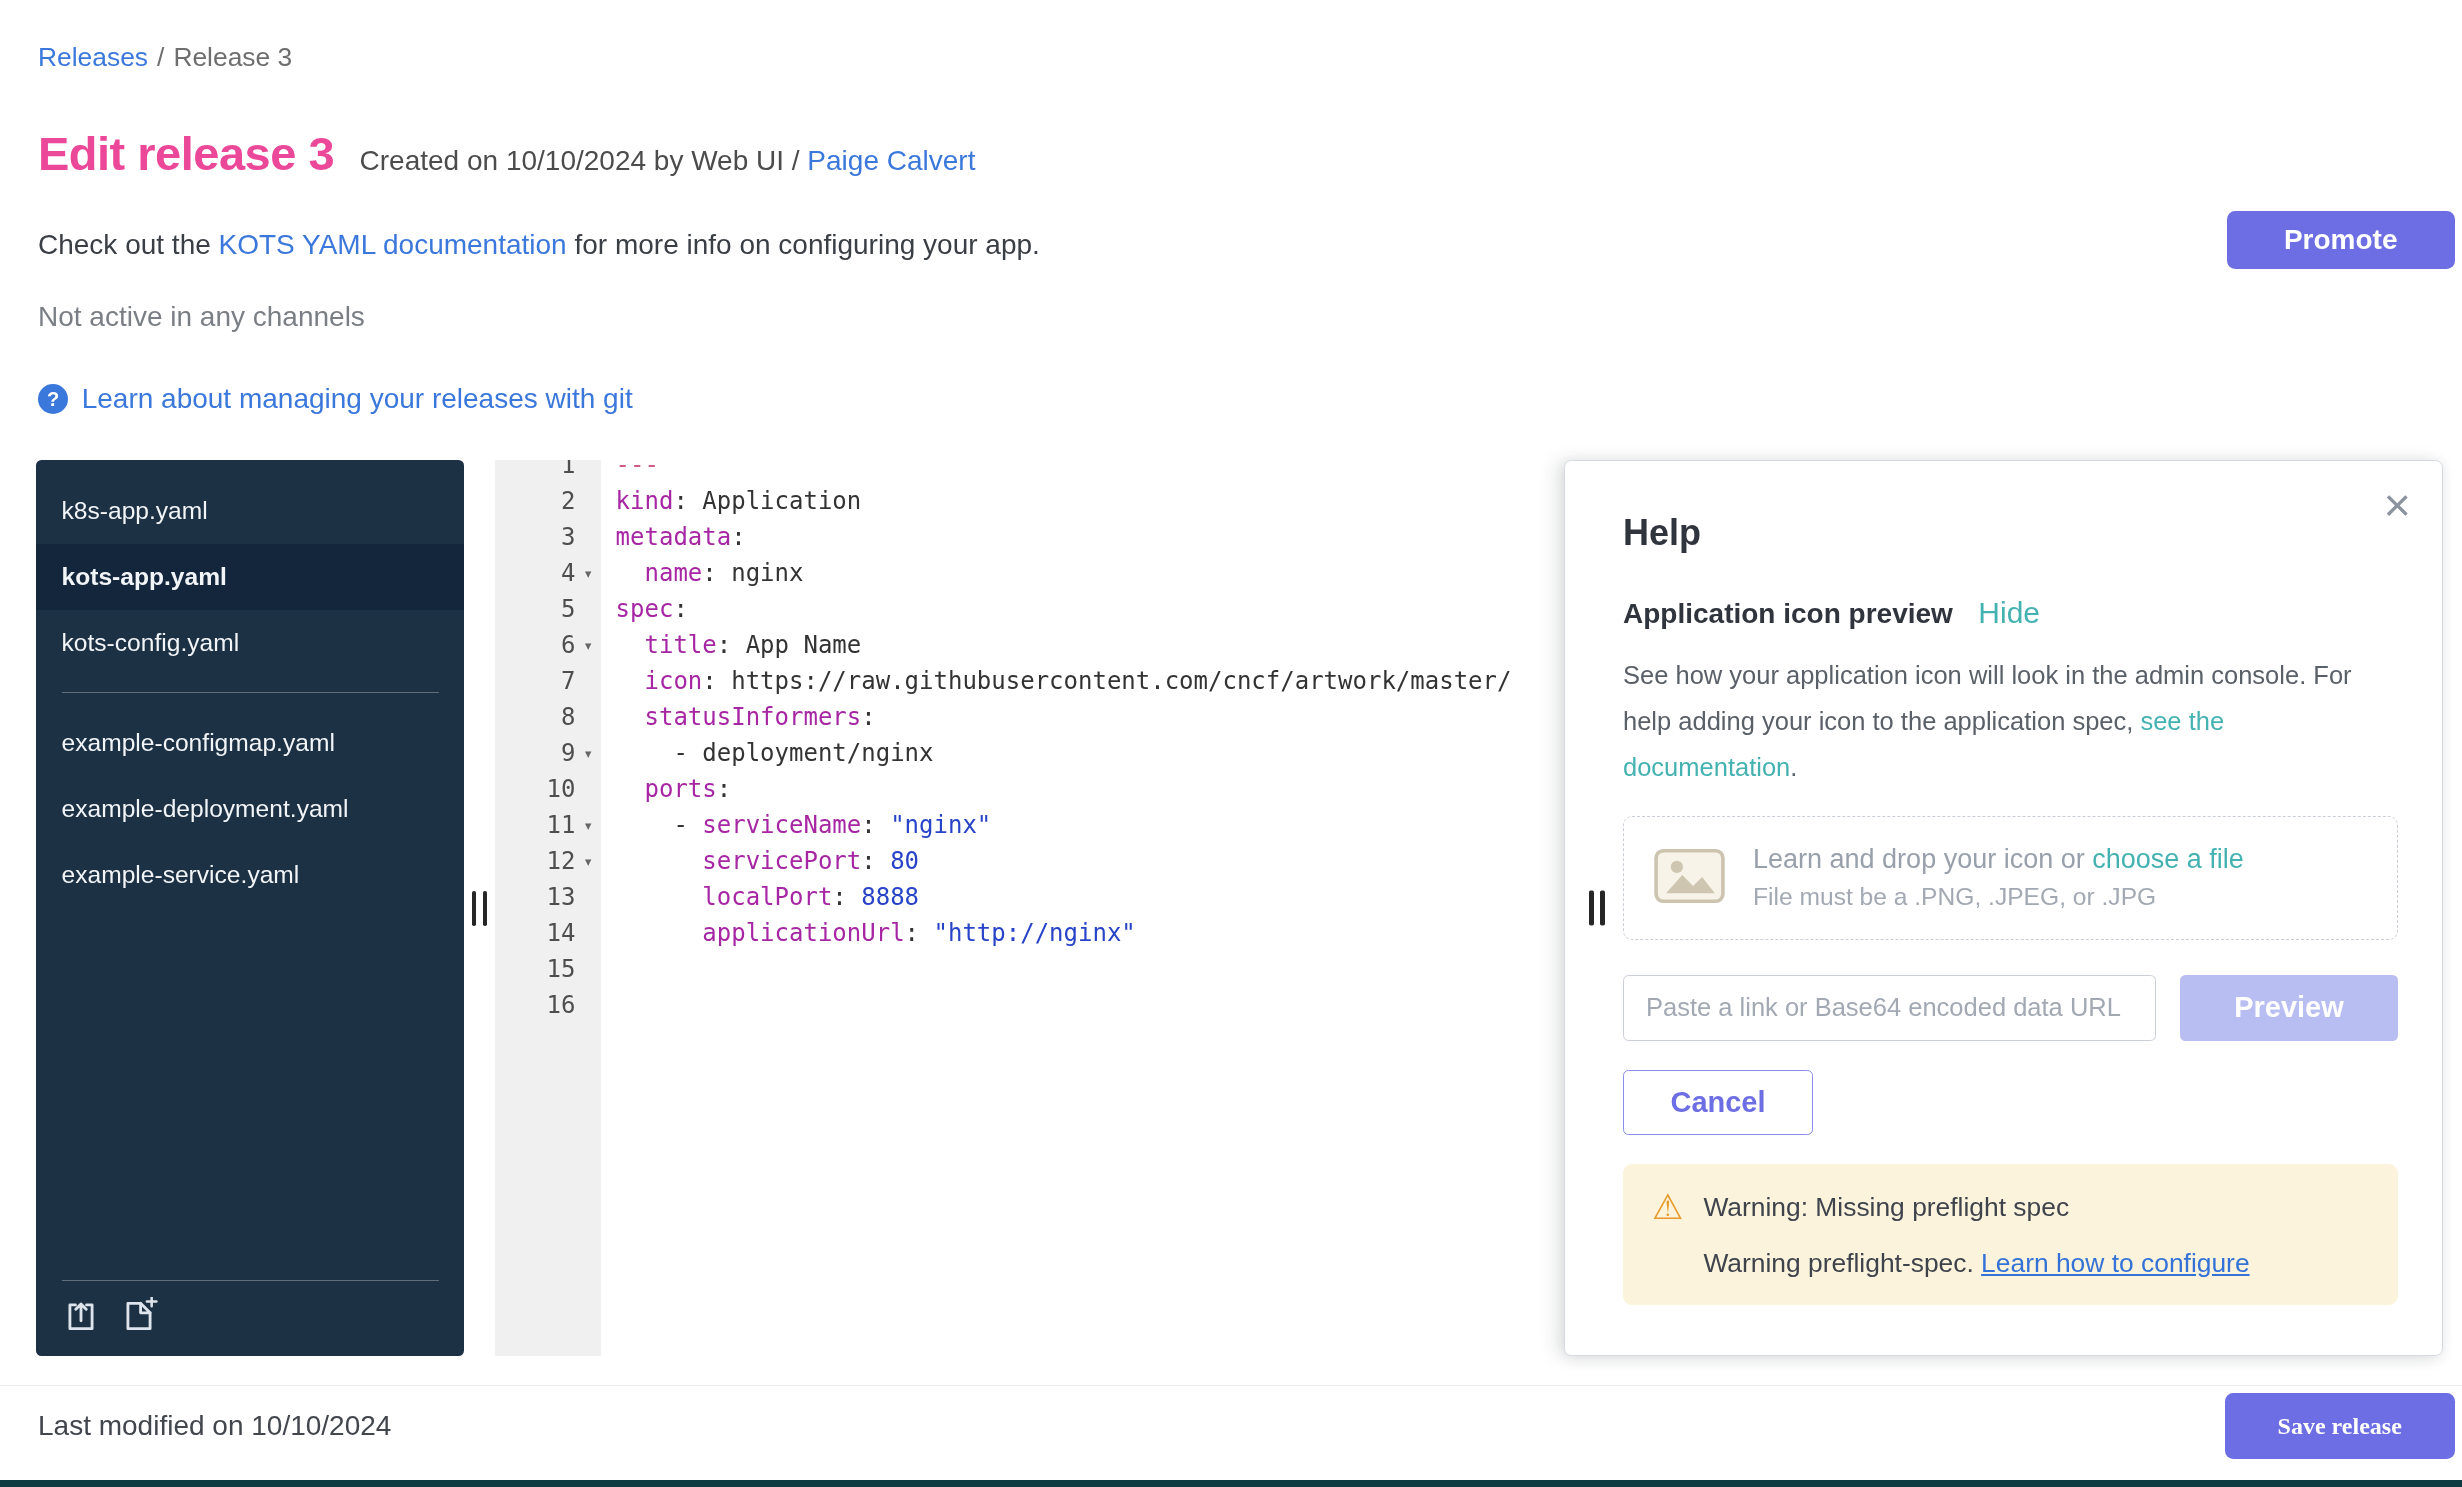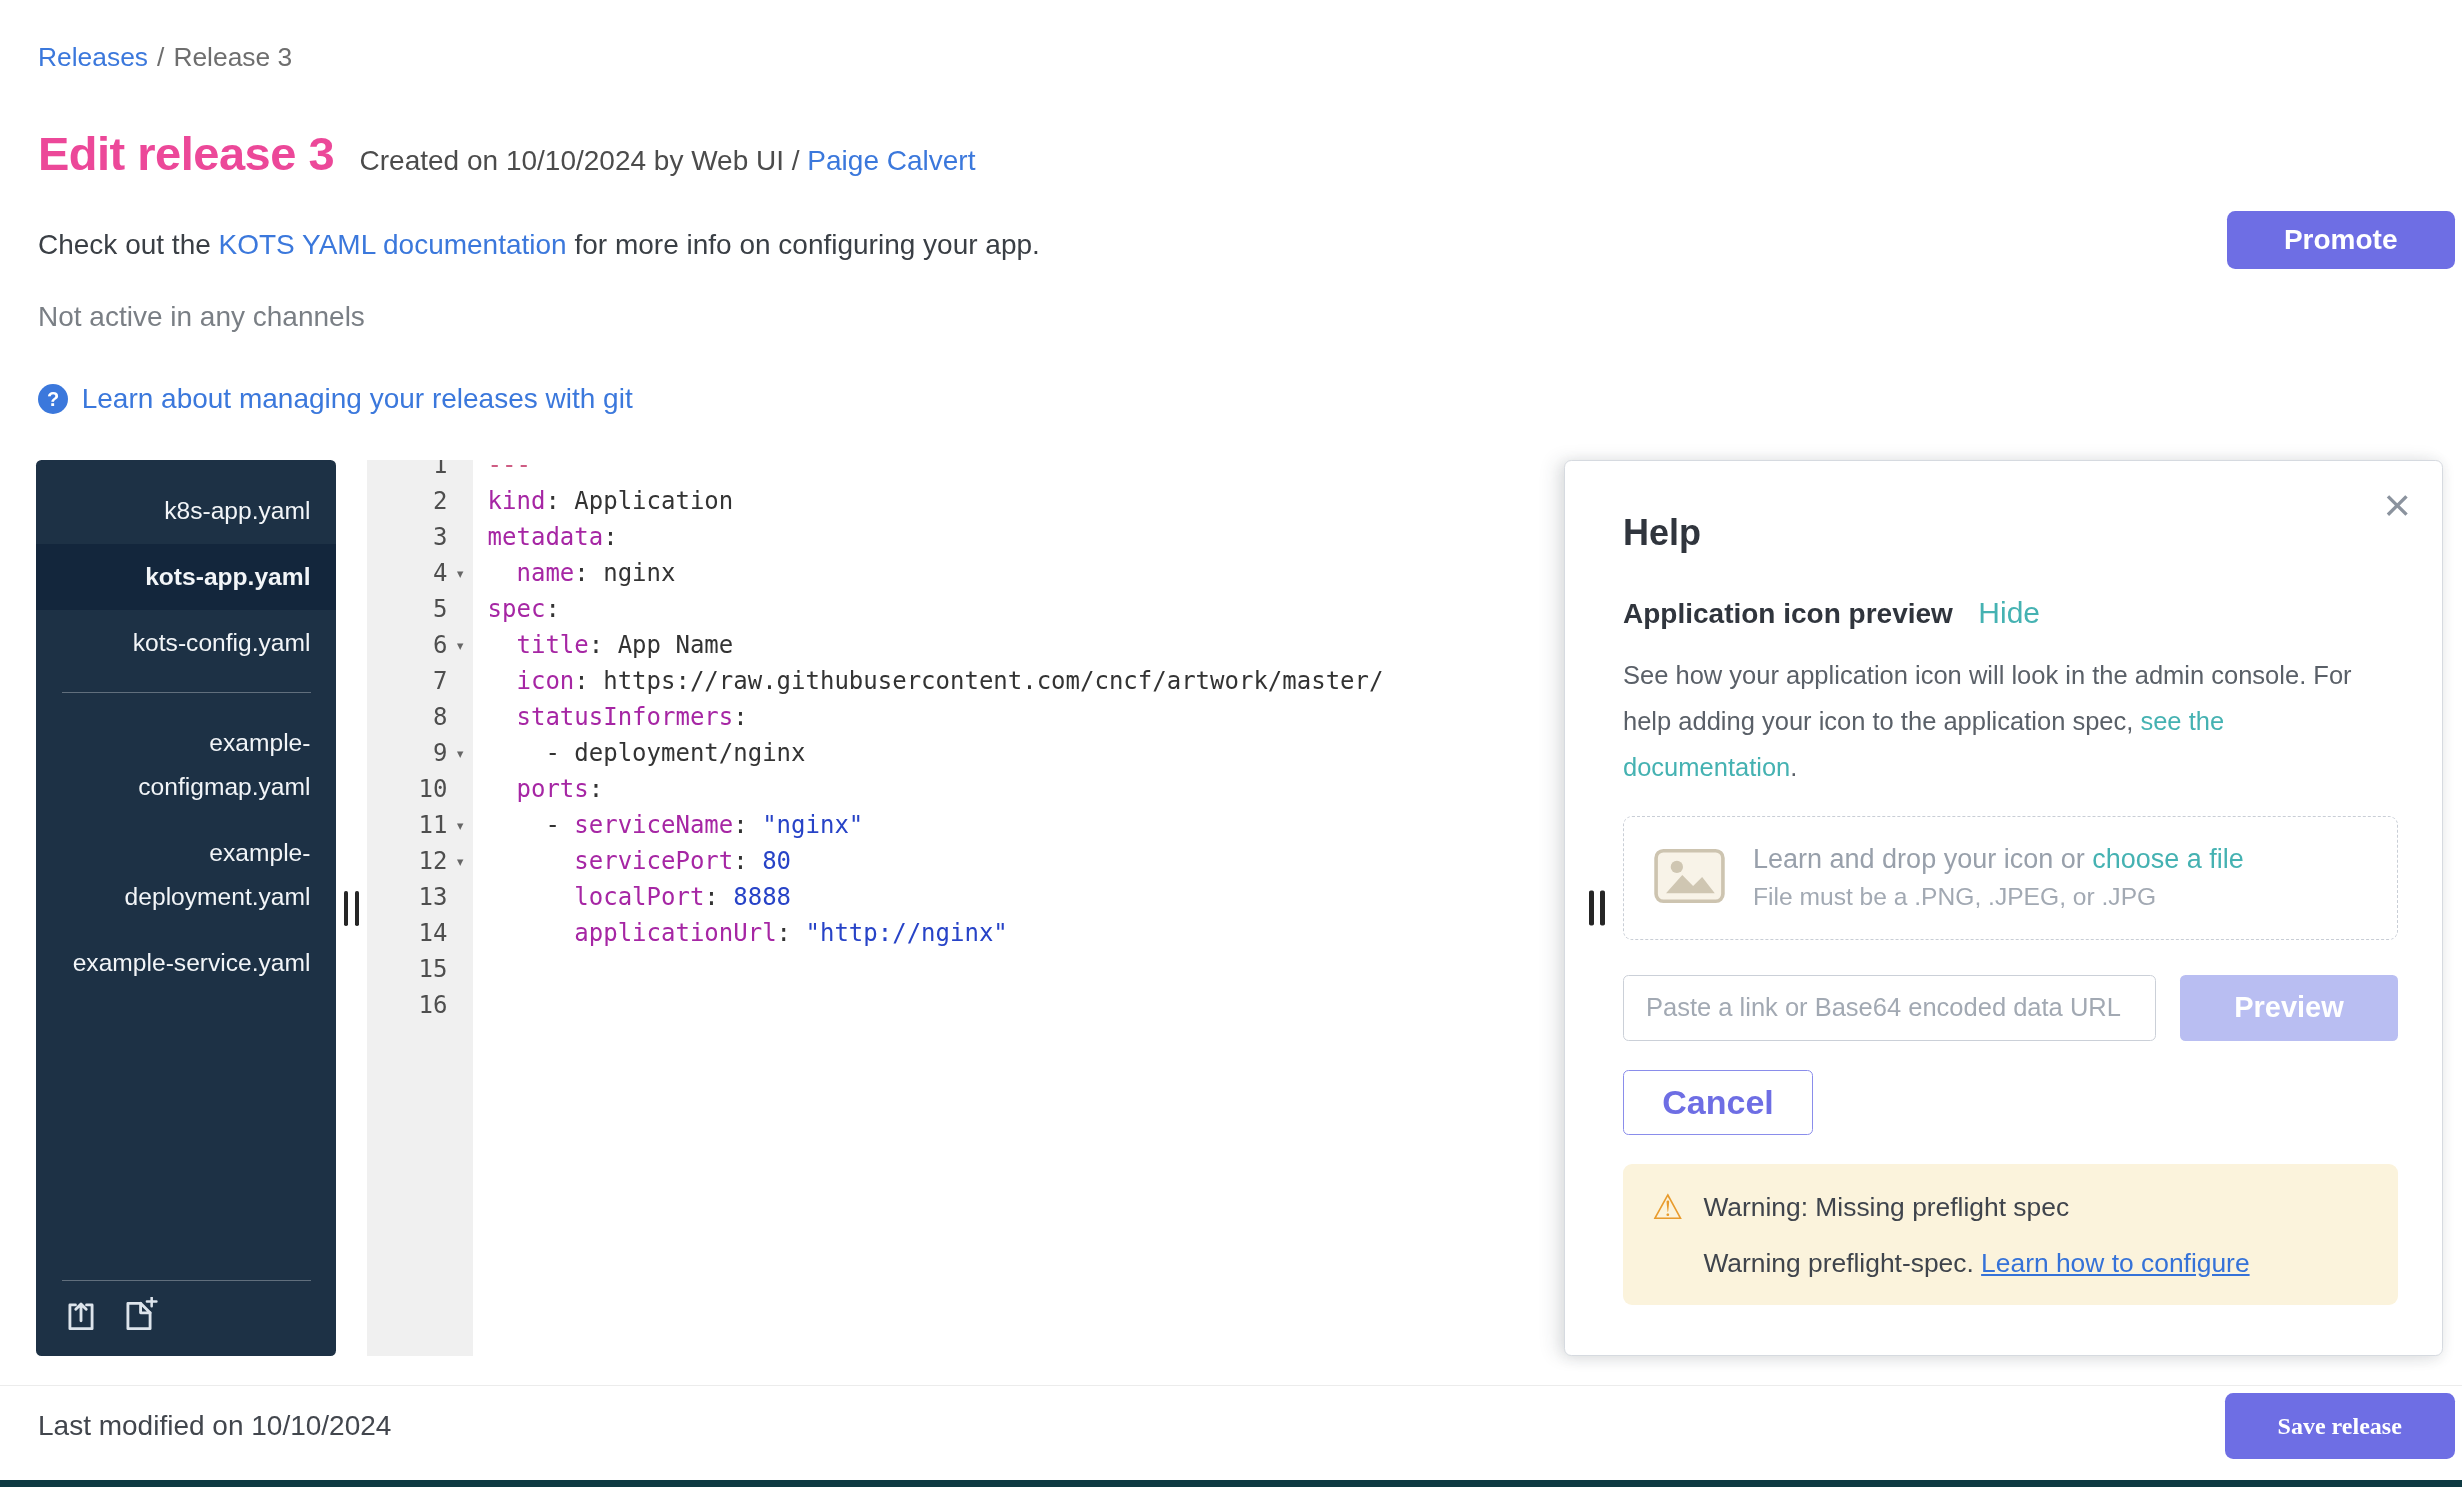--- a/index.html
+++ b/index.html
@@ -34,22 +34,22 @@
   .q-icon {
     width:30px; height:30px; border-radius:50%; background:#3B78DC; color:#fff;
     font-size:20px; font-weight:700; display:flex; align-items:center; justify-content:center;
   }
   .git-row .label { font-size:28px; color:#3B78DC; }
 
   
   .editor-wrap { position:absolute; left:36px; right:19px; top:460px; height:896px; display:flex; }
 
   .file-tree {
-    width:300px; background:#1D3145; border-radius:5.5px; color:#fff;
-    position:relative; padding-top:18px; flex:none; overflow:hidden;text-align:right;
+    width:428px; background:#1D3145; border-radius:5.5px; color:#fff;
+    position:relative; padding-top:18px; flex:none; overflow:hidden;
   }
   .tree-item { padding:11px 25.5px; font-size:24.6px; line-height:44px; color:#F2F5F8; cursor:pointer; }
   .tree-item.selected { background:#13263C; font-weight:700; }
   .tree-divider { border-top:0.9px solid rgba(255,255,255,0.3); margin:16.4px 25.5px; }
   .tree-footer {
     position:absolute; left:25.5px; right:25.5px; bottom:18px;
     border-top:0.9px solid rgba(255,255,255,0.3); padding-top:16.4px; display:flex; gap:20px;
   }
   .tree-footer svg { cursor:pointer; }
 
@@ -101,21 +101,21 @@
     flex:1; height:66px; border:0.9px solid #CBD0D8; border-radius:5.5px;
     font-size:25.5px; padding:0 22px; font-family:inherit; color:#3b82f6; min-width:0;
   }
   .url-input::placeholder { color:#A2A9B3; }
   .preview-btn {
     width:218px; height:66px; flex:none; background:#B9BEF2; color:#fff;
     font-size:29px; font-weight:700; border:none; border-radius:5.5px; font-family:inherit; cursor:default;
   }
   .cancel-btn {
     width:190px; height:65px; background:#fff; border:1.8px solid #8A8DEB; border-radius:5.5px;
-    color:#6E6EE4; font-size:34px; font-weight:700; font-family:inherit; cursor:pointer; margin-bottom:29px;
+    color:#6E6EE4; font-size:29px; font-weight:700; font-family:inherit; cursor:pointer; margin-bottom:29px;
   }
 
   .warning-box { background:#FBF3DC; border-radius:9px; padding:25.5px 29px 24px; display:flex; gap:20px; }
   .warn-glyph { font-size:35px; color:#E89B2D; line-height:36px; }
   .warn-t1 { font-size:26.4px; color:#3F444C; line-height:36px; }
   .warn-t2 { font-size:26.4px; color:#3F444C; margin-top:20px; line-height:36px; }
   .warn-t2 a { text-decoration:underline; color:#3572D8; }
 
   
   .page-footer-line { position:absolute; left:0; right:0; top:1385px; border-top:0.9px solid #ECECEC; }

